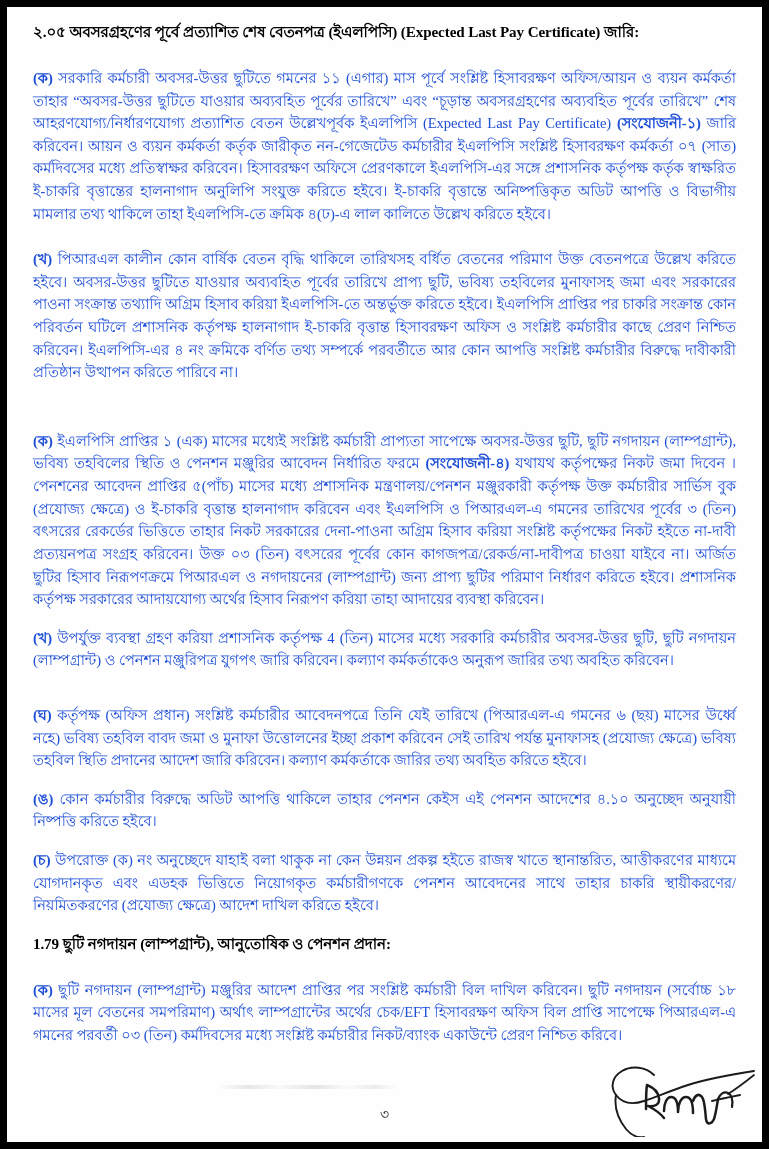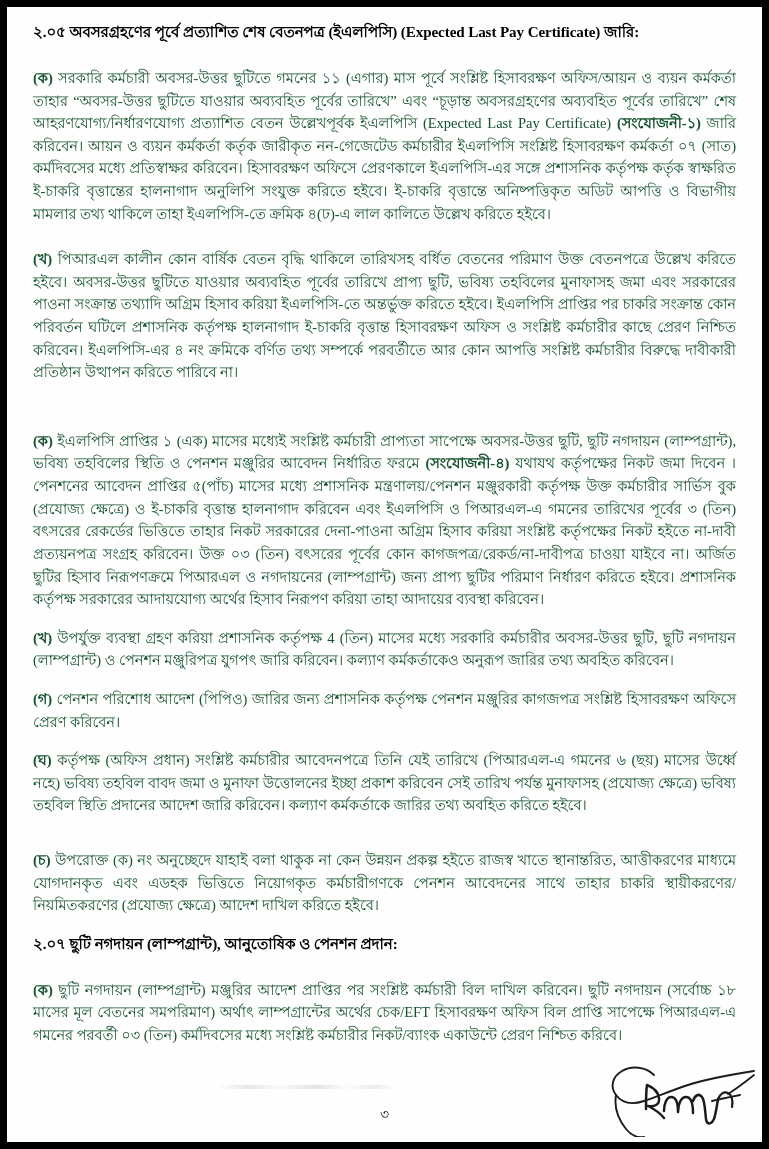--- a/index.html
+++ b/index.html
@@ -43,21 +43,21 @@
     color: #000;
     margin: 0;
   }
 
   
   .para {
     font-size: 14.6px;
     line-height: 1.55;
     text-align: justify;
     text-justify: inter-word;
-    color: #14532d;
+    color: #1d4ed8;
     margin: 0;
     letter-spacing: -0.05px;
   }
 
   .para .marker {
     font-weight: bold;
   }
 
   .para .bold {
     font-weight: bold;
@@ -138,36 +138,36 @@
       <div class="gap-lg"></div>
 
       <div class="para"><span class="marker">(ক)</span><span> ইএলপিসি প্রাপ্তির ১ (এক) মাসের মধ্যেই সংশ্লিষ্ট কর্মচারী প্রাপ্যতা সাপেক্ষে অবসর-উত্তর ছুটি, ছুটি নগদায়ন (লাম্পগ্রান্ট), ভবিষ্য তহবিলের স্থিতি ও পেনশন মঞ্জুরির আবেদন নির্ধারিত ফরমে </span><span class="bold">(সংযোজনী-৪)</span><span> যথাযথ কর্তৃপক্ষের নিকট জমা দিবেন । পেনশনের আবেদন প্রাপ্তির ৫(পাঁচ) মাসের মধ্যে প্রশাসনিক মন্ত্রণালয়/পেনশন মঞ্জুরকারী কর্তৃপক্ষ উক্ত কর্মচারীর সার্ভিস বুক (প্রযোজ্য ক্ষেত্রে) ও ই-চাকরি বৃত্তান্ত হালনাগাদ করিবেন এবং ইএলপিসি ও পিআরএল-এ গমনের তারিখের পূর্বের ৩ (তিন) বৎসরের রেকর্ডের ভিত্তিতে তাহার নিকট সরকারের দেনা-পাওনা অগ্রিম হিসাব করিয়া সংশ্লিষ্ট কর্তৃপক্ষের নিকট হইতে না-দাবী প্রত্যয়নপত্র সংগ্রহ করিবেন। উক্ত ০৩ (তিন) বৎসরের পূর্বের কোন কাগজপত্র/রেকর্ড/না-দাবীপত্র চাওয়া যাইবে না। অর্জিত ছুটির হিসাব নিরূপণক্রমে পিআরএল ও নগদায়নের (লাম্পগ্রান্ট) জন্য প্রাপ্য ছুটির পরিমাণ নির্ধারণ করিতে হইবে। প্রশাসনিক কর্তৃপক্ষ সরকারের আদায়যোগ্য অর্থের হিসাব নিরূপণ করিয়া তাহা আদায়ের ব্যবস্থা করিবেন।</span></div>
 
       <div class="gap-md"></div>
 
       <div class="para"><span class="marker">(খ)</span><span> উপর্যুক্ত ব্যবস্থা গ্রহণ করিয়া প্রশাসনিক কর্তৃপক্ষ 4 (তিন) মাসের মধ্যে সরকারি কর্মচারীর অবসর-উত্তর ছুটি, ছুটি নগদায়ন (লাম্পগ্রান্ট) ও পেনশন মঞ্জুরিপত্র যুগপৎ জারি করিবেন। কল্যাণ কর্মকর্তাকেও অনুরূপ জারির তথ্য অবহিত করিবেন।</span></div>
 
       <div class="gap-md"></div>
 
-      <div class="para"><span class="marker">(গ)</span><span> পেনশন পরিশোধ আদেশ (পিপিও) জারির জন্য প্রশাসনিক কর্তৃপক্ষ পেনশন মঞ্জুরির কাগজপত্র সংশ্লিষ্ট হিসাবরক্ষণ অফিসে প্রেরণ করিবেন।</span></div>
 
       <div class="gap-md"></div>
 
       <div class="para"><span class="marker">(ঘ)</span><span> কর্তৃপক্ষ (অফিস প্রধান) সংশ্লিষ্ট কর্মচারীর আবেদনপত্রে তিনি যেই তারিখে (পিআরএল-এ গমনের ৬ (ছয়) মাসের উর্ধ্বে নহে) ভবিষ্য তহবিল বাবদ জমা ও মুনাফা উত্তোলনের ইচ্ছা প্রকাশ করিবেন সেই তারিখ পর্যন্ত মুনাফাসহ (প্রযোজ্য ক্ষেত্রে) ভবিষ্য তহবিল স্থিতি প্রদানের আদেশ জারি করিবেন। কল্যাণ কর্মকর্তাকে জারির তথ্য অবহিত করিতে হইবে।</span></div>
 
       <div class="gap-md"></div>
 
+      <div class="para"><span class="marker">(ঙ)</span><span> কোন কর্মচারীর বিরুদ্ধে অডিট আপত্তি থাকিলে তাহার পেনশন কেইস এই পেনশন আদেশের ৪.১০ অনুচ্ছেদ অনুযায়ী নিষ্পত্তি করিতে হইবে।</span></div>
 
       <div class="gap-md"></div>
 
       <div class="para"><span class="marker">(চ)</span><span> উপরোক্ত (ক) নং অনুচ্ছেদে যাহাই বলা থাকুক না কেন উন্নয়ন প্রকল্প হইতে রাজস্ব খাতে স্থানান্তরিত, আত্তীকরণের মাধ্যমে যোগদানকৃত এবং এডহক ভিত্তিতে নিয়োগকৃত কর্মচারীগণকে পেনশন আবেদনের সাথে তাহার চাকরি স্থায়ীকরণের/নিয়মিতকরণের (প্রযোজ্য ক্ষেত্রে) আদেশ দাখিল করিতে হইবে।</span></div>
 
       <div class="gap-md"></div>
 
-      <div class="section-heading">২.০৭  ছুটি নগদায়ন (লাম্পগ্রান্ট), আনুতোষিক ও পেনশন প্রদান:</div>
+      <div class="section-heading">1.79  ছুটি নগদায়ন (লাম্পগ্রান্ট), আনুতোষিক ও পেনশন প্রদান:</div>
 
       <div class="gap-lg"></div>
 
       <div class="para"><span class="marker">(ক)</span><span> ছুটি নগদায়ন (লাম্পগ্রান্ট) মঞ্জুরির আদেশ প্রাপ্তির পর সংশ্লিষ্ট কর্মচারী বিল দাখিল করিবেন। ছুটি নগদায়ন (সর্বোচ্চ ১৮ মাসের মূল বেতনের সমপরিমাণ) অর্থাৎ লাম্পগ্রান্টের অর্থের চেক/EFT হিসাবরক্ষণ অফিস বিল প্রাপ্তি সাপেক্ষে পিআরএল-এ গমনের পরবর্তী ০৩ (তিন) কর্মদিবসের মধ্যে সংশ্লিষ্ট কর্মচারীর নিকট/ব্যাংক একাউন্টে প্রেরণ নিশ্চিত করিবে।</span></div>
 
     </div>
 
     <div id="footer">
 
       <div class="scan-smudge"></div>

